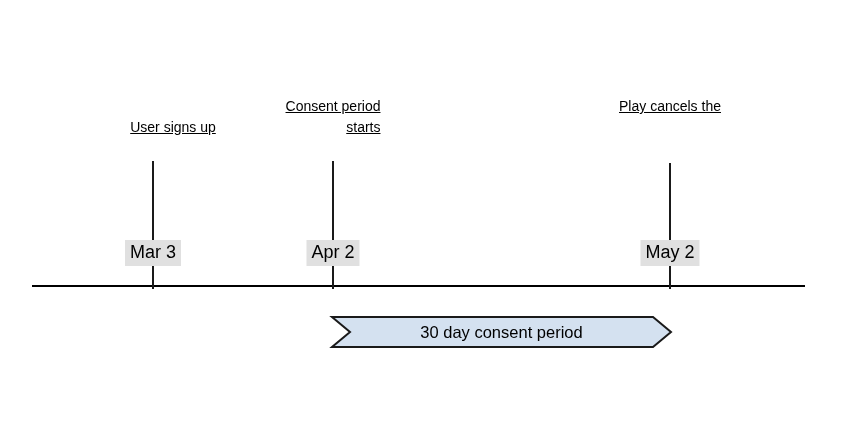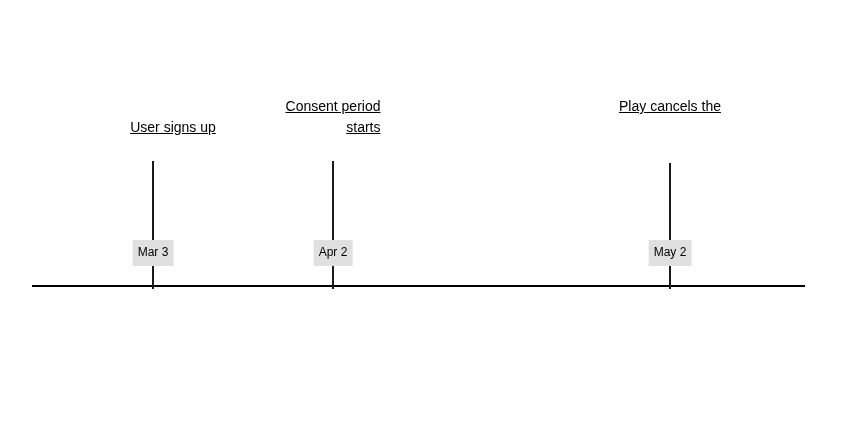--- a/index.html
+++ b/index.html
@@ -53,21 +53,21 @@
     display: block;
     text-align: right;
   }
   .marker-date {
     position: absolute;
     left: 0;
     transform: translateX(-50%);
     white-space: nowrap;
     background: #e0e0e0;
     color: #000000;
-    font-size: 12px;
+    font-size: 18px;
     line-height: 21px;
     padding: 2px 5px 3px 5px;
   }
   
   .banner {
     position: absolute;
   }
   .banner svg {
     display: block;
     overflow: visible;
@@ -105,14 +105,20 @@
         <div class="marker-stem" style="top: 161px; height: 128px;"></div>
         <div class="marker-date" style="top: 240px; text-align: center;">Apr 2</div>
       </div>
       <div class="marker" style="left: 670px;">
         <div class="marker-label" style="top: 96px;"><span>Play cancels the</span></div>
         <div class="marker-stem" style="top: 163px; height: 126px;"></div>
         <div class="marker-date" style="top: 240px;">May 2</div>
       </div>
     </div>
 
+  <div class="banner" style="left: 331px; top: 316px; width: 341px; height: 32px;">
+    <svg id="banner-svg" xmlns="http://www.w3.org/2000/svg" width="341" height="32" viewBox="0 0 341 32">
+      <polygon id="banner-shape" points="1,1 322,1 340,16 322,31 1,31 19,16" fill="#d4e1f0" stroke="#1a1a1a" stroke-width="2" stroke-linejoin="miter"></polygon>
+    </svg>
+    <div class="banner-text">30 day consent period</div>
+  </div>
 
 </div>
 
 </body></html>

